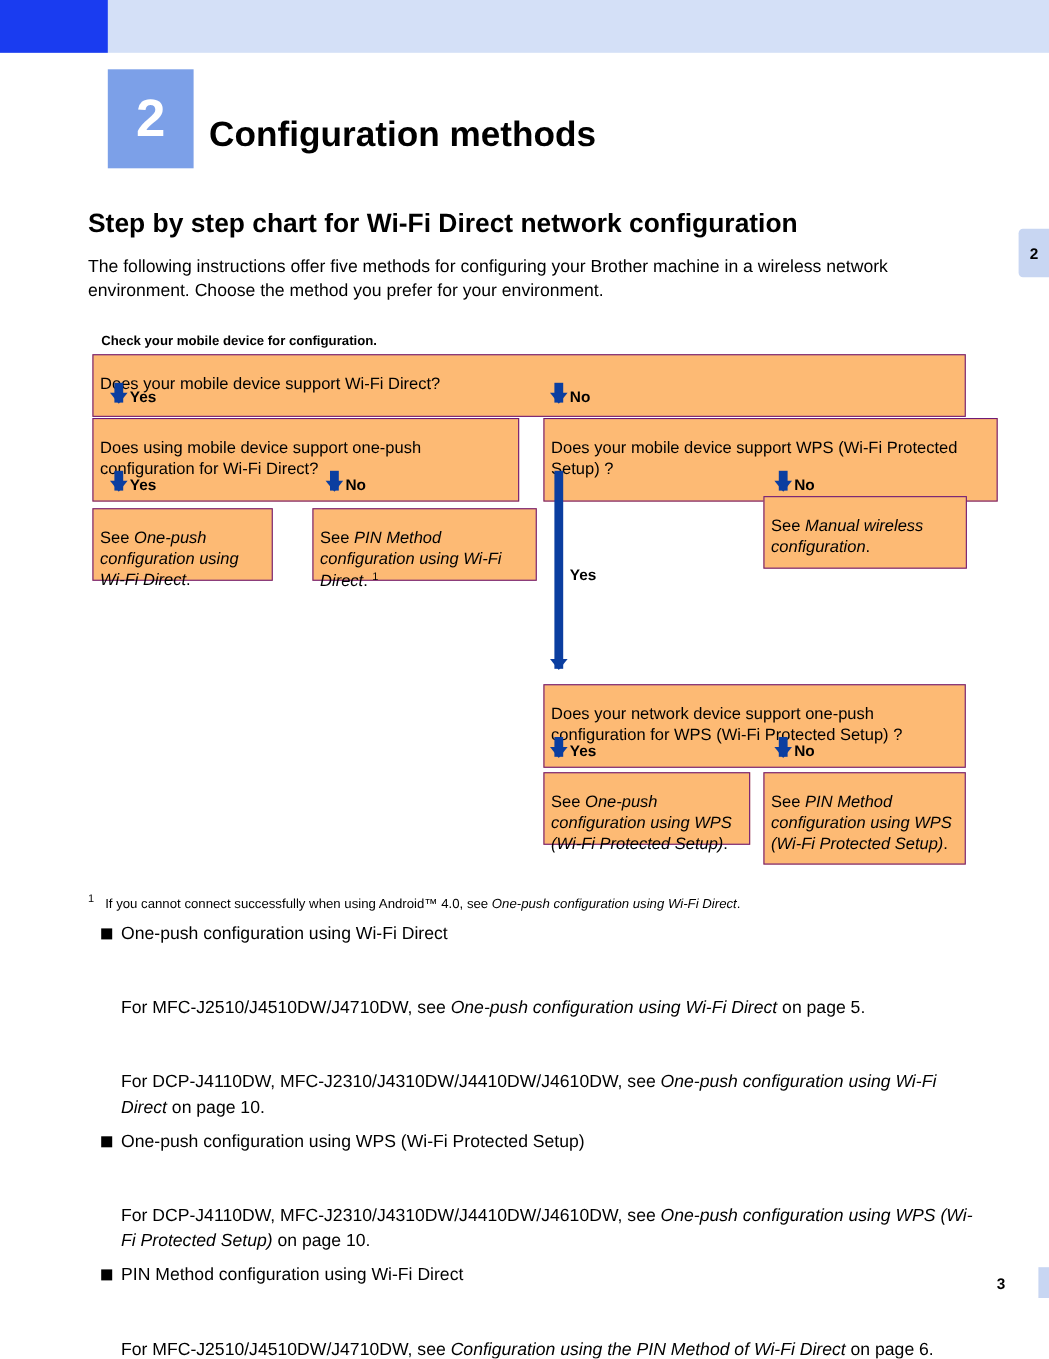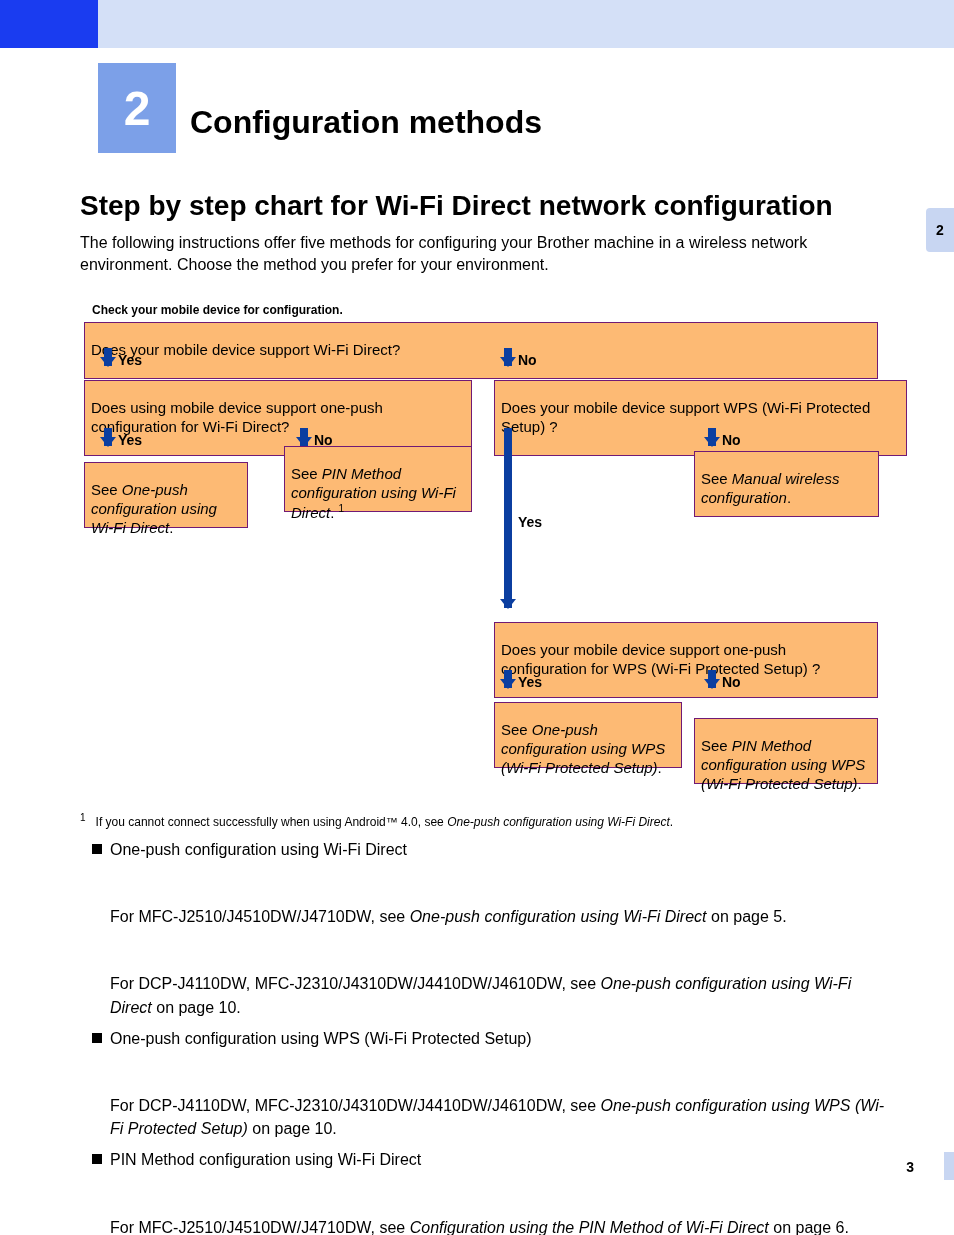--- a/index.html
+++ b/index.html
@@ -51,21 +51,21 @@
     font-weight: bold;
     display: flex;
     align-items: center;
     justify-content: center;
     border-radius: 4px 0 0 4px;
     font-size: 14px;
   }
   .section-title {
     position: absolute;
     top: 190px; left: 80px;
-    font-size: 28px;
+    font-size: 24px;
     font-weight: bold;
   }
   .intro {
     position: absolute;
     top: 232px; left: 80px;
     width: 800px;
     font-size: 16px;
     line-height: 1.4;
   }
   .check-heading {
@@ -179,46 +179,46 @@
 
   <div class="arrow" style="top:106px;left:20px;height:18px;"></div>
   <span class="alabel" style="top:110px;left:34px;">Yes</span>
 
   <div class="arrow" style="top:106px;left:216px;height:18px;"></div>
   <span class="alabel" style="top:110px;left:230px;">No</span>
 
   <div class="fbox" style="top:140px;left:0;width:164px;height:66px;">
     <span>See </span><em class="ital">One-push configuration using Wi-Fi Direct</em><span>.</span>
   </div>
-  <div class="fbox" style="top:124px;left:200px;width:188px;height:66px;">
+  <div class="fbox" style="top:140px;left:200px;width:204px;height:66px;">
     <span>See </span><em class="ital">PIN Method configuration using Wi-Fi Direct</em><span>. </span><sup style="font-size:10px;">1</sup>
   </div>
 
   <div class="arrow" style="top:106px;left:420px;height:180px;"></div>
   <span class="alabel" style="top:192px;left:434px;">Yes</span>
 
   <div class="arrow" style="top:106px;left:624px;height:18px;"></div>
   <span class="alabel" style="top:110px;left:638px;">No</span>
 
   <div class="fbox" style="top:129px;left:610px;width:185px;height:66px;">
     <span>See </span><em class="ital">Manual wireless configuration</em><span>.</span>
   </div>
 
-  <div class="fbox" style="top:300px;left:410px;width:384px;">Does your mobile device support one-push configuration for WPS (Wi-Fi Protected Setup) ?</div>
+  <div class="fbox" style="top:300px;left:410px;width:384px;">Does your network device support one-push configuration for WPS (Wi-Fi Protected Setup) ?</div>
 
   <div class="arrow" style="top:348px;left:420px;height:18px;"></div>
   <span class="alabel" style="top:352px;left:434px;">Yes</span>
 
   <div class="arrow" style="top:348px;left:624px;height:18px;"></div>
   <span class="alabel" style="top:352px;left:638px;">No</span>
 
   <div class="fbox" style="top:380px;left:410px;width:188px;height:66px;">
     <span>See </span><em class="ital">One-push configuration using WPS (Wi-Fi Protected Setup)</em><span>.</span>
   </div>
-  <div class="fbox" style="top:396px;left:610px;width:184px;height:66px;">
+  <div class="fbox" style="top:380px;left:610px;width:184px;height:84px;">
     <span>See </span><em class="ital">PIN Method configuration using WPS (Wi-Fi Protected Setup)</em><span>.</span>
   </div>
 </div>
 
 <div class="footnote">
   <sup>1</sup>&nbsp;&nbsp;
   <span>If you cannot connect successfully when using Android™ 4.0, see </span><em class="ital">One-push configuration using Wi-Fi Direct</em><span>.</span>
 </div>
 
 <div class="bullets">

